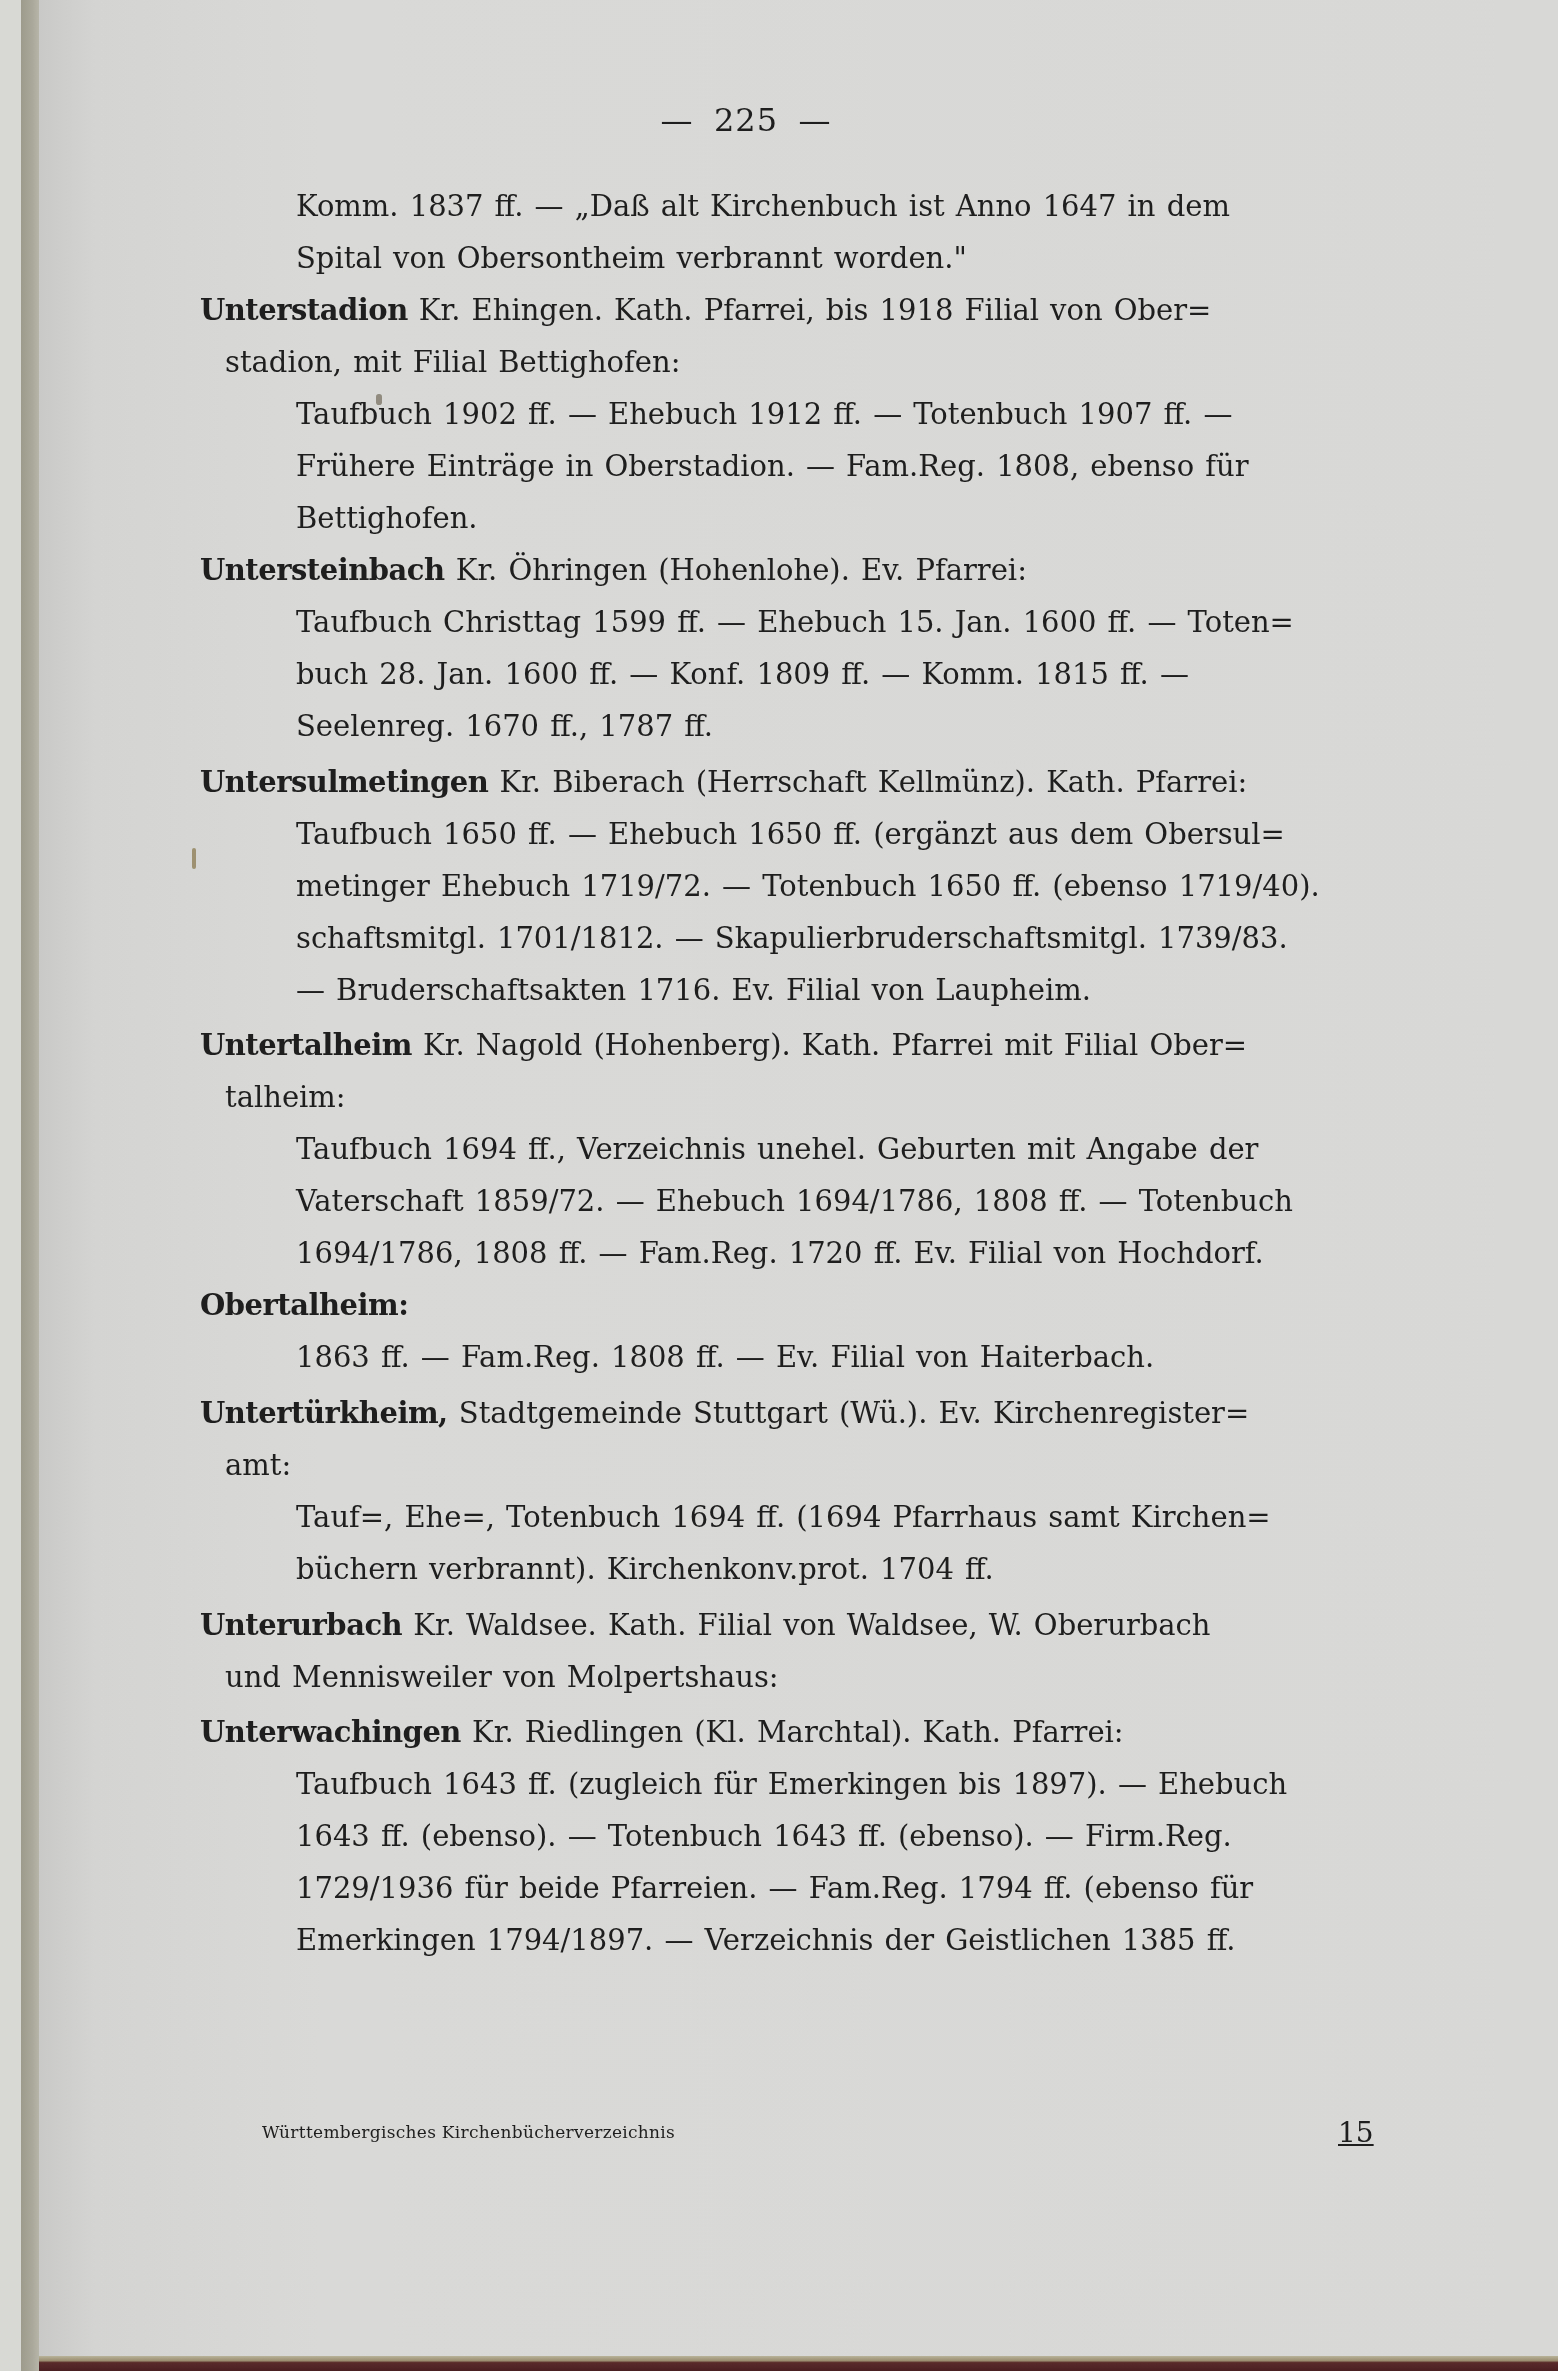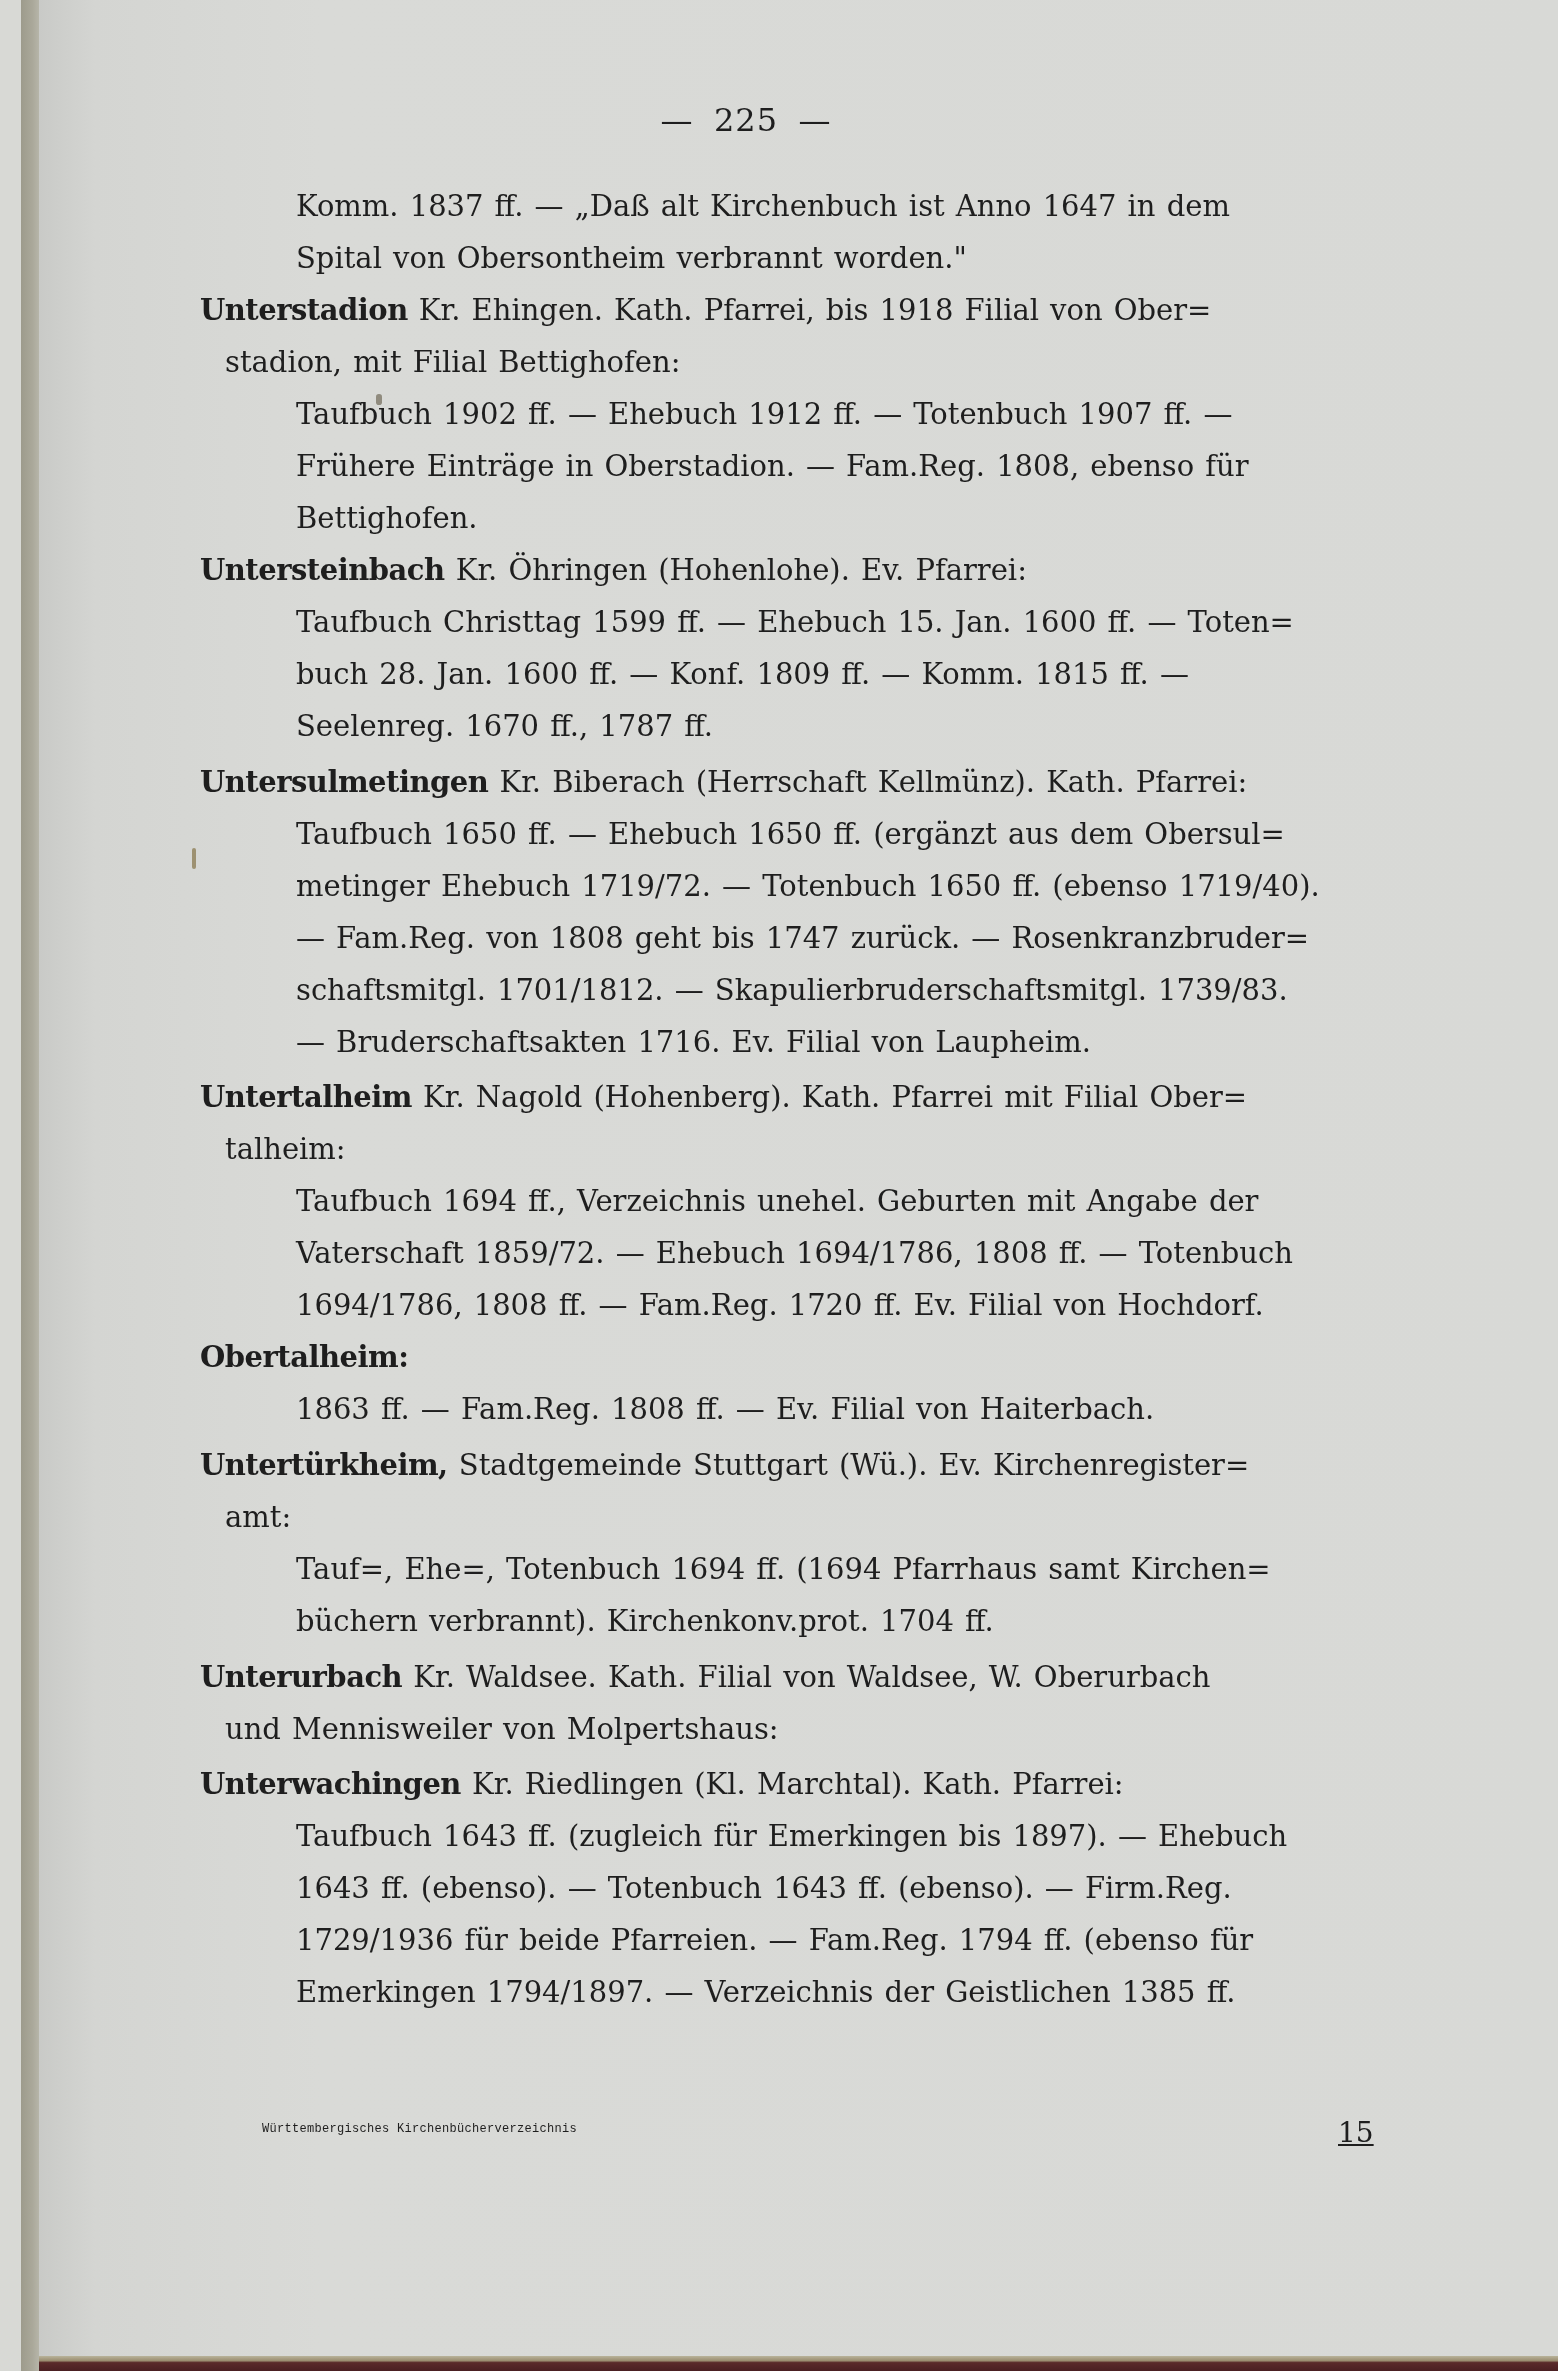--- a/index.html
+++ b/index.html
@@ -76,23 +76,22 @@
       position: absolute;
       top: 2114px;
       left: 262px;
       width: 1124px;
       height: 37px;
       font-size: 20.6px;
     }
     .footer .title {
       position: absolute;
       left: 0; top: 7.5px;
-      font-size: 12px;
+      font-size: 17px;
       letter-spacing: 0.3px;
-      font-family: Liberation Mono, monospace;
     }
     .footer .sig {
       position: absolute;
       left: 1076px; top: 1.9px;
       font-size: 28px;
       text-decoration: underline;
     }
     .speck {
       position: absolute;
       width: 5.6px; height: 11.2px;
@@ -126,21 +125,20 @@
   <div class="line body"><span>Bettighofen.</span></div>
 
   <div class="line head"><span class="headword">Untersteinbach</span><span> Kr. Öhringen (Hohenlohe). Ev. Pfarrei:</span></div>
   <div class="line body"><span>Taufbuch Christtag 1599 ff. — Ehebuch 15. Jan. 1600 ff. — Toten=</span></div>
   <div class="line body"><span>buch 28. Jan. 1600 ff. — Konf. 1809 ff. — Komm. 1815 ff. —</span></div>
   <div class="line body"><span>Seelenreg. 1670 ff., 1787 ff.</span></div>
 
   <div class="line head gap-before"><span class="headword">Untersulmetingen</span><span> Kr. Biberach (Herrschaft Kellmünz). Kath. Pfarrei:</span></div>
   <div class="line body"><span>Taufbuch 1650 ff. — Ehebuch 1650 ff. (ergänzt aus dem Obersul=</span></div>
   <div class="line body"><span>metinger Ehebuch 1719/72. — Totenbuch 1650 ff. (ebenso 1719/40).</span></div>
-  <div class="line body"><span>— Fam.Reg. von 1808 geht bis 1747 zurück. — Rosenkranzbruder=</span></div>
   <div class="line body"><span>schaftsmitgl. 1701/1812. — Skapulierbruderschaftsmitgl. 1739/83.</span></div>
   <div class="line body"><span>— Bruderschaftsakten 1716. Ev. Filial von Laupheim.</span></div>
 
   <div class="line head gap-before"><span class="headword">Untertalheim</span><span> Kr. Nagold (Hohenberg). Kath. Pfarrei mit Filial Ober=</span></div>
   <div class="line cont"><span>talheim:</span></div>
   <div class="line body"><span>Taufbuch 1694 ff., Verzeichnis unehel. Geburten mit Angabe der</span></div>
   <div class="line body"><span>Vaterschaft 1859/72. — Ehebuch 1694/1786, 1808 ff. — Totenbuch</span></div>
   <div class="line body"><span>1694/1786, 1808 ff. — Fam.Reg. 1720 ff. Ev. Filial von Hochdorf.</span></div>
 
   <div class="line head"><span class="headword">Obertalheim:</span><span></span></div>

